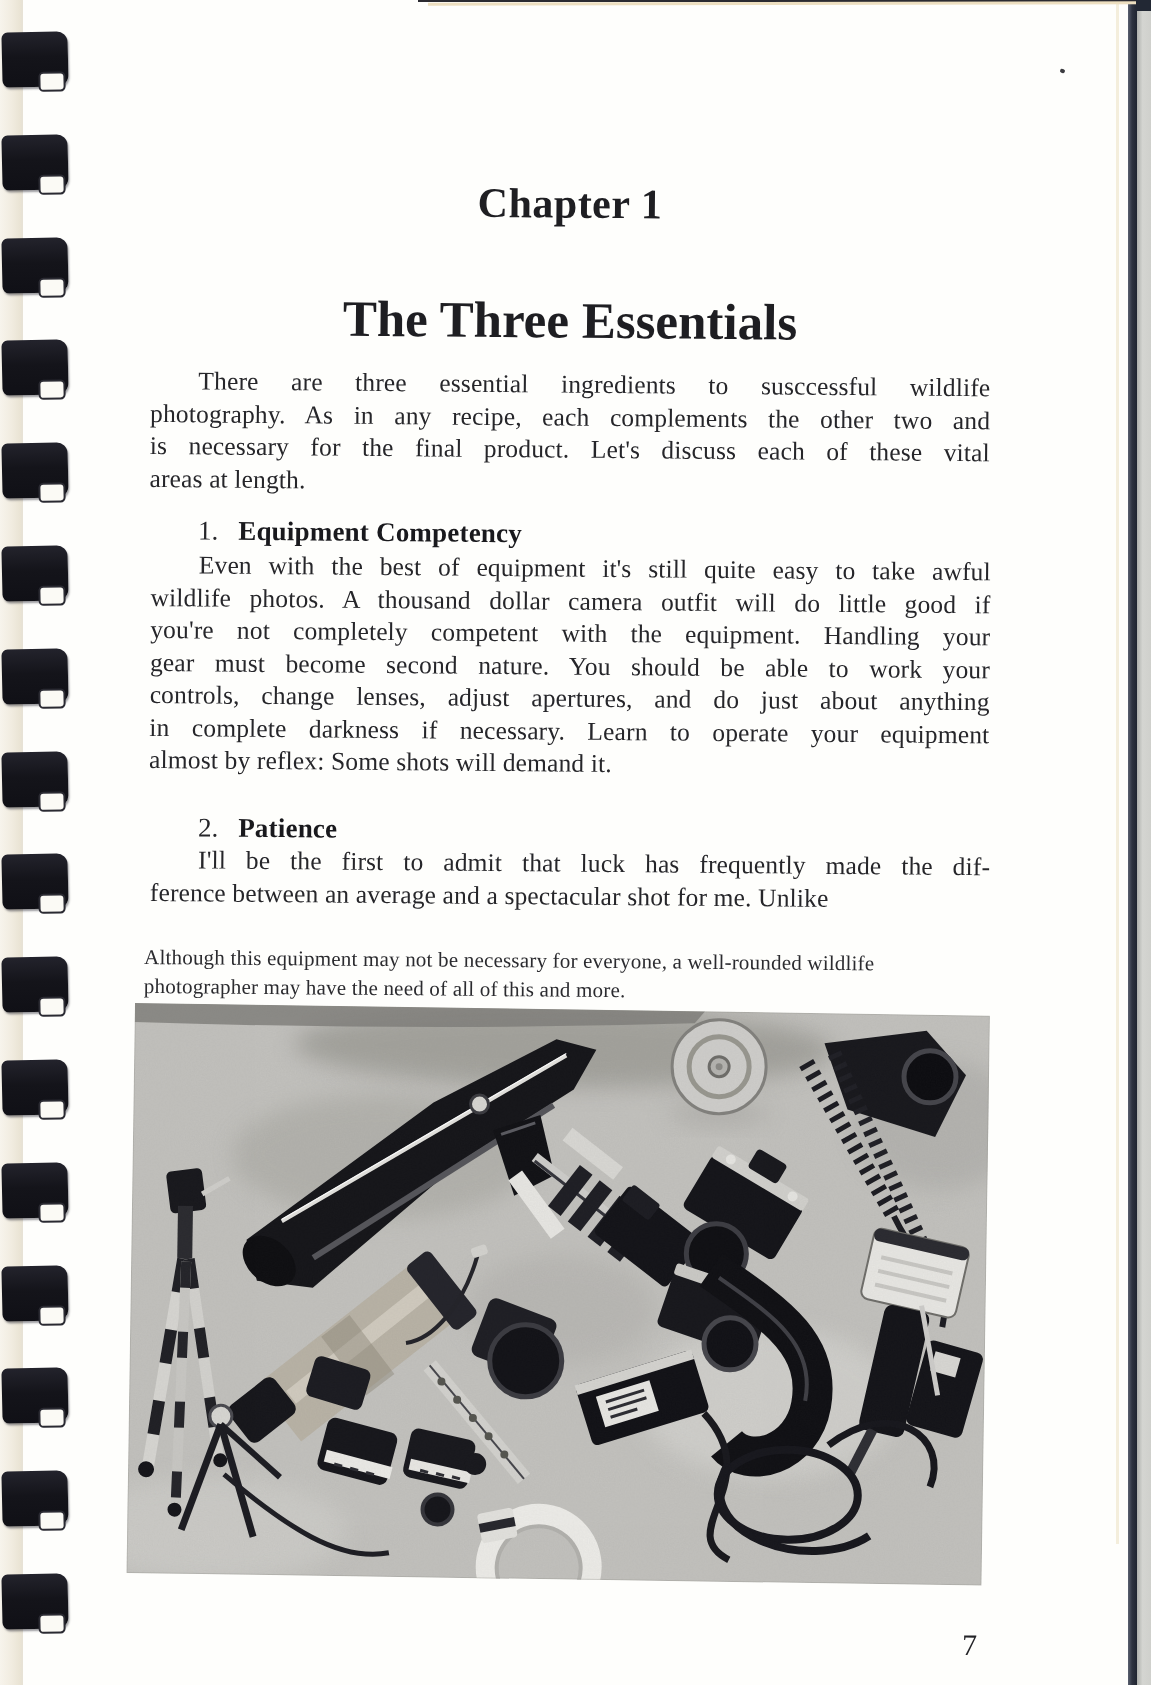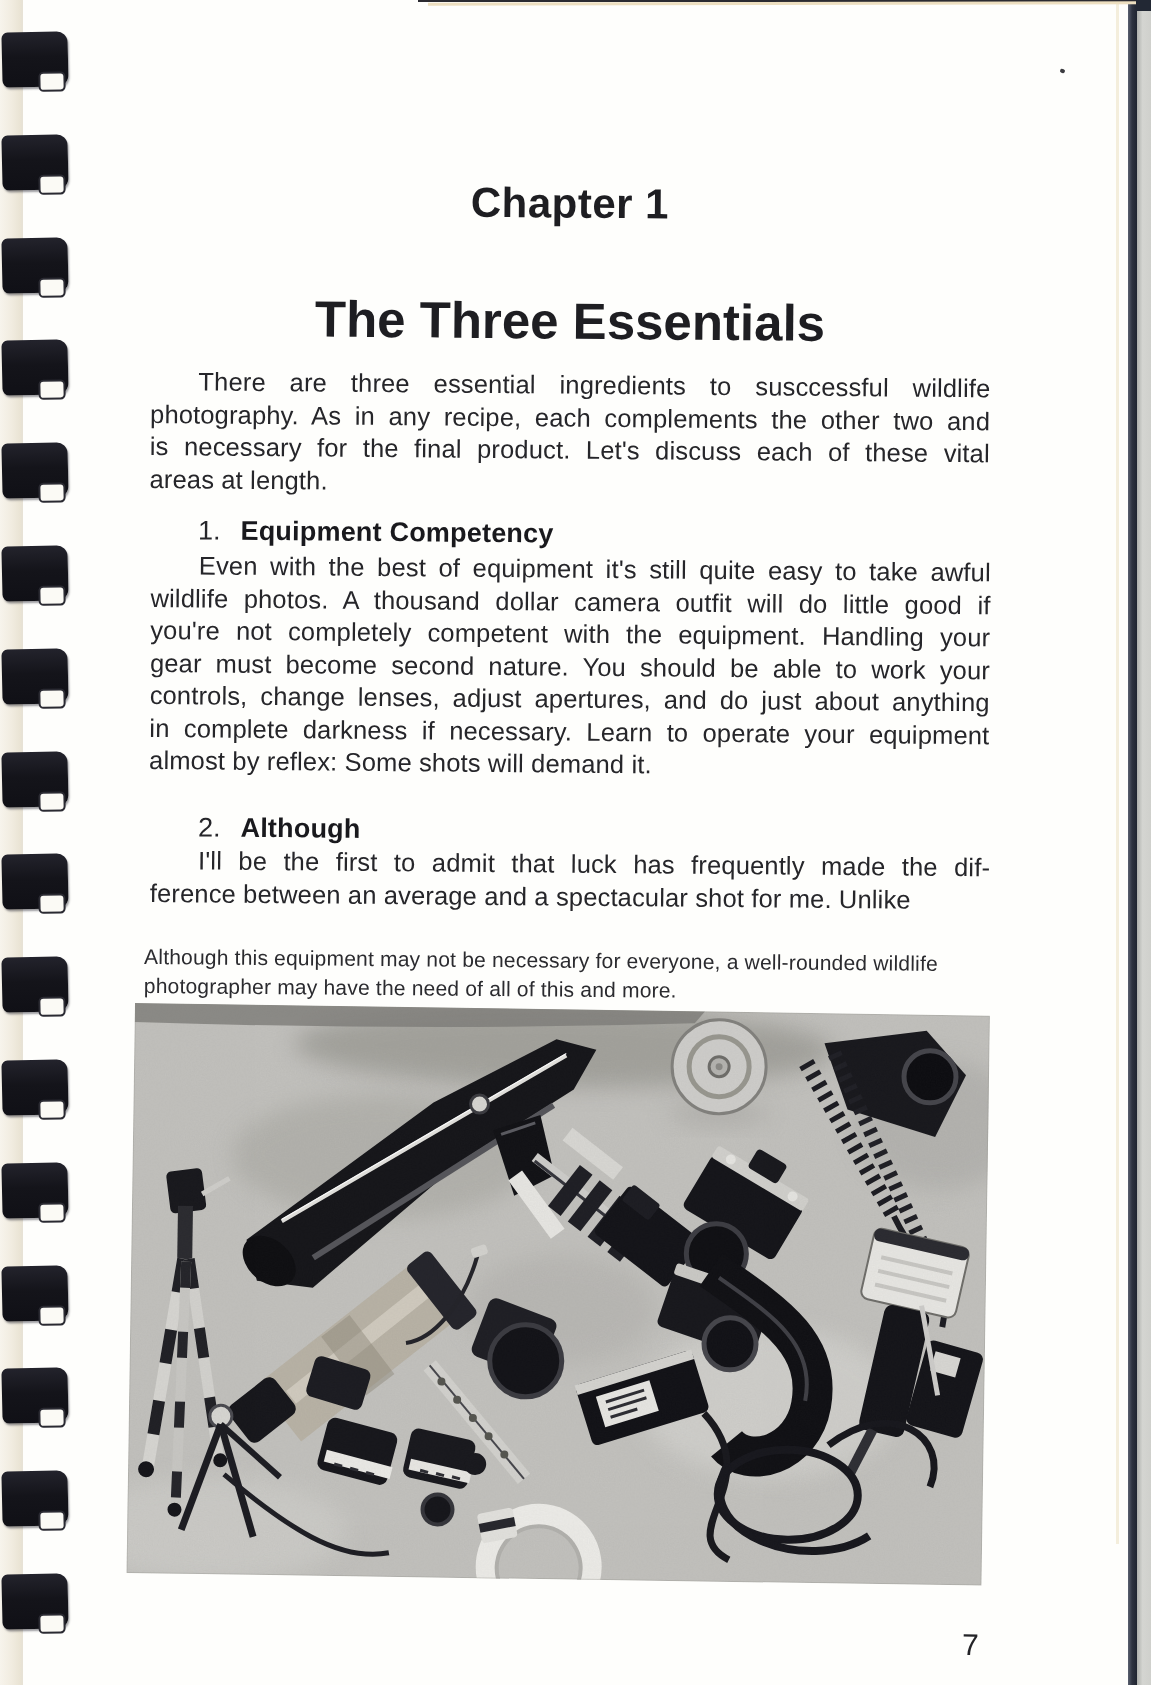--- a/index.html
+++ b/index.html
@@ -19,21 +19,21 @@
     background:linear-gradient(90deg,#5a6070 0%,#2e3340 45%,#1f2430 100%);}
   .edge-right-grey{position:absolute;left:1137px;top:0;width:14px;height:100%;
     background:linear-gradient(90deg,#aeb0ac 0%,#d4d5d1 40%,#cfd0cc 100%);}
   .edge-cream-line{position:absolute;left:1116px;top:4px;width:3px;height:1540px;background:#f0e8d2;opacity:.75;}
   .top-line-dark{position:absolute;left:418px;top:0;width:733px;height:2px;background:#2b2b31;}
   .top-line-cream{position:absolute;left:428px;top:2px;width:723px;height:3px;background:#eddfc0;transform:rotate(-0.12deg);}
   .corner-tr{position:absolute;left:1136px;top:0;width:15px;height:11px;background:#222834;}
   .speck{position:absolute;left:1060px;top:69px;width:5px;height:4px;background:#3c3c40;border-radius:2px;transform:rotate(20deg);}
 
   
-  .content{position:absolute;left:150px;top:0;width:840px;height:100%;color:#26262a;}
+  .content{position:absolute;left:150px;top:0;width:840px;height:100%;color:#26262a;font-family:Liberation Serif, serif;}
   .skew{transform:rotate(0.5deg);transform-origin:0 50%;}
   .title{position:absolute;width:100%;text-align:center;font-weight:700;color:#1e1e22;}
   #chapter-label{top:148px;font-size:42px;letter-spacing:.5px;}
   #book-title{top:246px;font-size:51px;letter-spacing:0;}
   .para{position:absolute;width:100%;}
   .ln{display:block;line-height:32.5px;font-size:25.5px;letter-spacing:.15px;
       text-align:justify;text-align-last:justify;white-space:normal;}
   .ln.last{text-align-last:left;}
   .ln.ind{padding-left:48px;}
   #intro{top:365px;}
@@ -136,21 +136,21 @@
       <span class="ln ind">Even with the best of equipment it's still quite easy to take awful</span>
       <span class="ln">wildlife photos. A thousand dollar camera outfit will do little good if</span>
       <span class="ln">you're not completely competent with the equipment. Handling your</span>
       <span class="ln">gear must become second nature. You should be able to work your</span>
       <span class="ln">controls, change lenses, adjust apertures, and do just about anything</span>
       <span class="ln">in complete darkness if necessary. Learn to operate your equipment</span>
       <span class="ln last">almost by reflex: Some shots will demand it.</span>
     </section>
 
     <div class="shead skew" id="sec2-head">
-      <span class="snum">2.</span><span class="sbold">Although</span>
+      <span class="snum">2.</span><span class="sbold">Patience</span>
     </div>
     <section class="para skew" id="sec2-body">
       <span class="ln ind">I'll be the first to admit that luck has frequently made the dif-</span>
       <span class="ln last">ference between an average and a spectacular shot for me. Unlike</span>
     </section>
 
     <figcaption class="para skew" id="caption">
       <span class="cap-ln">Although this equipment may not be necessary for everyone, a well-rounded wildlife</span>
       <span class="cap-ln">photographer may have the need of all of this and more.</span>
     </figcaption>

